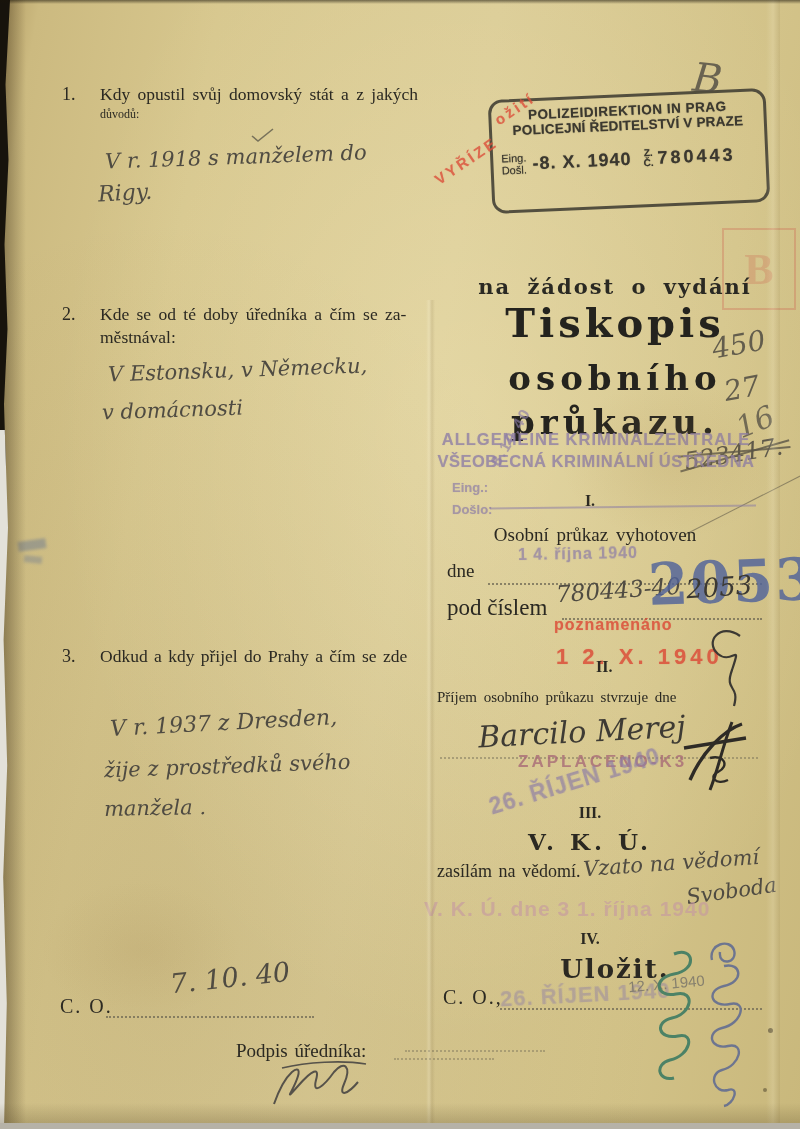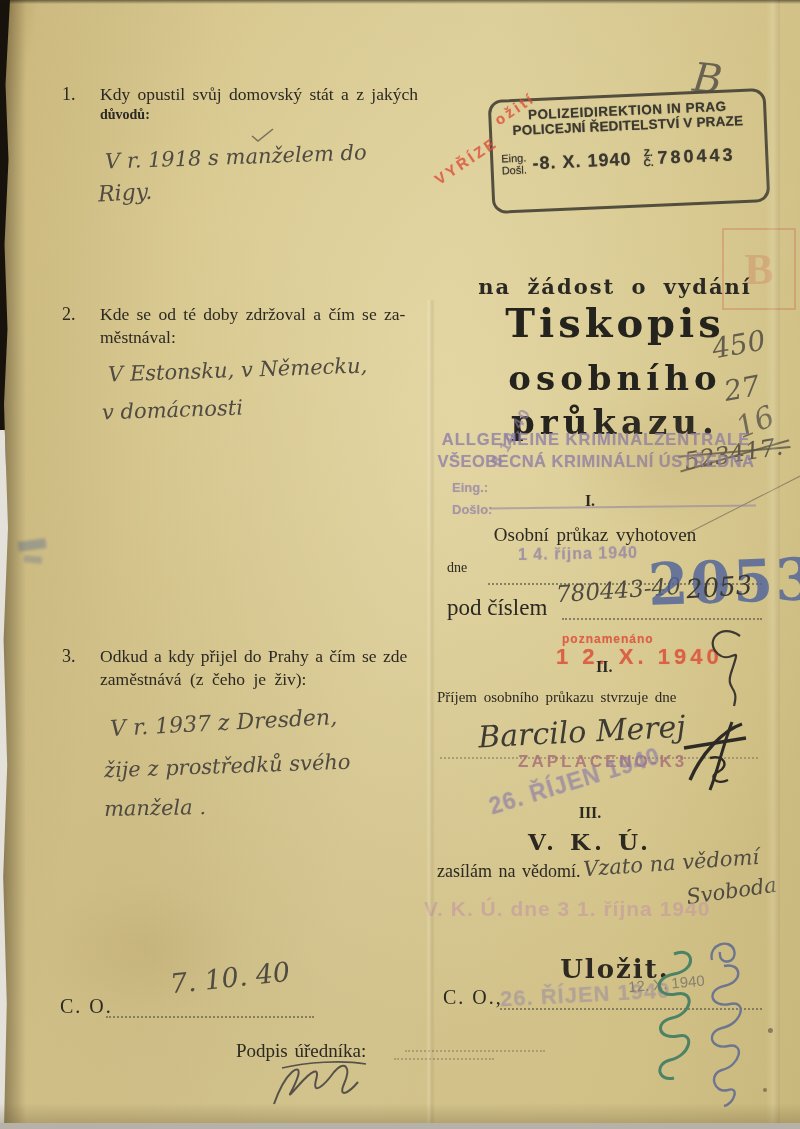--- a/index.html
+++ b/index.html
@@ -24,36 +24,35 @@
   svg{display:block;}
 </style>
 </head>
 <body>
 
 <div id="page">
 
   
   <div class="abs print" style="left:62px;top:84px;font-size:18px;">1.</div>
   <div class="abs print" style="left:100px;top:84px;width:335px;font-size:17.5px;word-spacing:3px;">Kdy opustil svůj domovský stát a z jakých</div>
-  <div class="abs print" style="left:100px;top:107px;font-size:14px;font-weight:bold;">důvodů:</div>
+  <div class="abs print" style="left:100px;top:107px;font-size:12px;">důvodů:</div>
   <svg class="abs" style="left:250px;top:126px;" width="26" height="18" viewBox="0 0 26 18">
     <path d="M2,10 L8,15 L23,3" fill="none" stroke="rgba(79,75,66,.7)" stroke-width="1.6"></path>
   </svg>
   <div class="abs hw" style="left:105px;top:145px;font-size:21px;transform:rotate(-2deg);">V r. 1918 s manželem do</div>
   <div class="abs hw" style="left:98px;top:180px;font-size:22px;transform:rotate(-3deg);">Rigy.</div>
 
   <div class="abs print" style="left:62px;top:304px;font-size:18px;">2.</div>
-  <div class="abs print" style="left:100px;top:304px;width:335px;font-size:17.5px;word-spacing:3px;">Kde se od té doby zdržoval a čím se za-</div>
+  <div class="abs print" style="left:100px;top:304px;width:335px;font-size:17.5px;word-spacing:3px;">Kde se od té doby úředníka a čím se za-</div>
   <div class="abs print" style="left:100px;top:327px;font-size:17.5px;">městnával:</div>
   <div class="abs hw" style="left:108px;top:358px;font-size:21px;transform:rotate(-2deg);">V Estonsku, v Německu,</div>
   <div class="abs hw" style="left:102px;top:398px;font-size:21px;transform:rotate(-2deg);">v domácnosti</div>
 
   <div class="abs print" style="left:62px;top:646px;font-size:18px;">3.</div>
   <div class="abs print" style="left:100px;top:646px;width:335px;font-size:17.5px;word-spacing:2px;">Odkud a kdy přijel do Prahy a čím se zde</div>
-  <div class="abs print" style="left:100px;top:669px;font-size:17.5px;word-spacing:4px;">zaměstnává (z čeho je živ):</div>
   <div class="abs hw" style="left:110px;top:710px;font-size:22px;transform:rotate(-3deg);">V r. 1937 z Dresden,</div>
   <div class="abs hw" style="left:104px;top:754px;font-size:21px;transform:rotate(-2deg);">žije z prostředků svého</div>
   <div class="abs hw" style="left:104px;top:796px;font-size:21px;transform:rotate(-1deg);">manžela .</div>
 
   
   <div class="abs stamp-black" style="left:490px;top:94px;width:278px;height:114px;border:3px solid rgba(59,56,47,.85);border-radius:14px;transform:rotate(-2.5deg);padding:6px 8px 4px 8px;box-sizing:border-box;">
     <div class="sans" style="font-weight:bold;font-size:13.5px;text-align:center;letter-spacing:.5px;">POLIZEIDIREKTION IN PRAG</div>
     <div class="sans" style="font-weight:bold;font-size:13.5px;text-align:center;letter-spacing:.2px;">POLICEJNÍ ŘEDITELSTVÍ V PRAZE</div>
     <div style="display:flex;align-items:center;margin-top:14px;">
       <div class="sans" style="font-size:11px;line-height:12px;">
@@ -101,30 +100,30 @@
   <div class="abs stamp-purple" style="left:424px;top:452px;width:344px;text-align:center;font-size:16.5px;letter-spacing:.5px;opacity:.78;filter:blur(.3px);">VŠEOBECNÁ KRIMINÁLNÍ ÚSTŘEDNA</div>
   <div class="abs stamp-purple" style="left:452px;top:480px;font-size:13px;opacity:.7;">Eing.:</div>
   <div class="abs stamp-purple" style="left:452px;top:502px;font-size:13px;opacity:.7;">Došlo:</div>
   <div class="abs stamp-purple" style="left:487px;top:460px;font-size:15px;letter-spacing:2px;opacity:.65;transform:rotate(-60deg);transform-origin:left top;">8.10.40</div>
   <div class="abs" style="left:490px;top:506px;width:266px;border-top:2px solid rgba(141,125,166,.55);transform:rotate(-.6deg);"></div>
 
   
   <div class="abs print" style="left:425px;top:492px;width:330px;text-align:center;font-weight:bold;font-size:16px;">I.</div>
   <div class="abs print" style="left:430px;top:524px;width:330px;text-align:center;font-size:19px;word-spacing:3px;">Osobní průkaz vyhotoven</div>
   <div class="abs stamp-purple" style="left:518px;top:545px;font-size:16px;letter-spacing:1px;opacity:.72;transform:rotate(-1deg);filter:blur(.3px);">1 4. října 1940</div>
-  <div class="abs print" style="left:447px;top:560px;font-size:14px;">dne</div>
+  <div class="abs print" style="left:447px;top:560px;font-size:19px;">dne</div>
   <div class="abs dotline" style="left:488px;top:583px;width:274px;"></div>
   <div class="abs print" style="left:447px;top:595px;font-size:23px;">pod číslem</div>
   <div class="abs dotline" style="left:562px;top:618px;width:200px;"></div>
   <div class="abs hw" style="left:556px;top:577px;font-size:23px;transform:rotate(-4deg);">780443-40</div>
   <div class="abs" style="left:648px;top:548px;font-family:'DejaVu Serif',serif;font-weight:bold;font-size:58px;letter-spacing:2px;color:rgba(81,99,154,.82);transform:rotate(-2deg);">2053</div>
   <div class="abs hw" style="left:686px;top:572px;font-size:26px;color:#3c3933;transform:rotate(-4deg);">2053</div>
 
   
-  <div class="abs stamp-red" style="left:554px;top:632px;font-size:12px;letter-spacing:1px;opacity:.85;filter:blur(.4px);margin-left:8px;">poznamenáno</div>
+  <div class="abs stamp-red" style="left:554px;top:616px;font-size:16px;letter-spacing:1px;opacity:.85;filter:blur(.4px);">poznamenáno</div>
   <div class="abs stamp-red" style="left:556px;top:644px;font-size:22px;letter-spacing:4px;opacity:.85;filter:blur(.3px);">1 2. X. 1940</div>
   <div class="abs print" style="left:596px;top:658px;font-weight:bold;font-size:16px;">II.</div>
   <svg class="abs" style="left:696px;top:626px;" width="60" height="84" viewBox="0 0 60 84">
     <path d="M44,10 C24,-4 8,16 22,28 C36,40 46,14 36,44 C28,66 44,58 38,80" fill="none" stroke="#3c3933" stroke-width="2.2"></path>
   </svg>
 
   
   <div class="abs print" style="left:437px;top:689px;width:332px;font-size:15px;word-spacing:3px;">Příjem osobního průkazu stvrzuje dne</div>
   <div class="abs hw" style="left:478px;top:714px;font-size:30px;transform:rotate(-3deg);color:#3e3b34;">Barcilo Merej</div>
   <div class="abs dotline" style="left:440px;top:757px;width:318px;opacity:.45;"></div>
@@ -137,20 +136,21 @@
     <path d="M30,40 C44,36 50,48 38,54 C28,58 36,68 48,62" fill="none" stroke="#2e2b26" stroke-width="2.4"></path>
   </svg>
   <div class="abs print" style="left:425px;top:804px;width:330px;text-align:center;font-weight:bold;font-size:16px;">III.</div>
 
   
   <div class="abs print" style="left:425px;top:828px;width:330px;text-align:center;font-family:'DejaVu Serif',serif;font-weight:bold;font-size:23px;letter-spacing:4px;">V. K. Ú.</div>
   <div class="abs print" style="left:437px;top:861px;font-size:18px;word-spacing:2px;">zasílám na vědomí.</div>
   <div class="abs hw" style="left:583px;top:851px;font-size:21px;transform:rotate(-4deg);">Vzato na vědomí</div>
   <div class="abs hw" style="left:686px;top:879px;font-size:21px;transform:rotate(-8deg);">Svoboda</div>
   <div class="abs" style="left:424px;top:897px;font-family:'Liberation Sans',sans-serif;font-weight:bold;font-size:21px;letter-spacing:1px;color:rgba(197,152,162,.62);filter:blur(.4px);">V. K. Ú. dne 3 1. října 1940</div>
+  <div class="abs print" style="left:425px;top:930px;width:330px;text-align:center;font-weight:bold;font-size:16px;">IV.</div>
 
   
   <div class="abs print" style="left:455px;top:954px;width:320px;text-align:center;font-family:'DejaVu Serif',serif;font-weight:bold;font-size:26px;letter-spacing:2px;">Uložit.</div>
   <div class="abs print" style="left:443px;top:986px;font-size:20px;letter-spacing:2px;">C. O.,</div>
   <div class="abs stamp-purple" style="left:500px;top:982px;font-size:22px;letter-spacing:1px;opacity:.45;transform:rotate(-3deg);filter:blur(.5px);">26. ŘÍJEN 1940</div>
   <div class="abs" style="left:628px;top:975px;font-family:'Liberation Sans',sans-serif;font-size:15px;color:rgba(122,117,106,.85);transform:rotate(-5deg);">12. X. 1940</div>
   <div class="abs dotline" style="left:500px;top:1008px;width:262px;"></div>
   <div class="abs dotline" style="left:405px;top:1050px;width:140px;opacity:.4;"></div>
   <svg class="abs" style="left:640px;top:950px;" width="64" height="142" viewBox="0 0 64 142">
     <path d="M34,4 C54,-4 58,20 34,24 C12,28 16,48 36,44 C56,40 52,64 32,68 C14,72 18,90 38,86 C56,82 50,106 30,110 C14,114 18,132 34,128" fill="none" stroke="#4c8266" stroke-width="3"></path>

